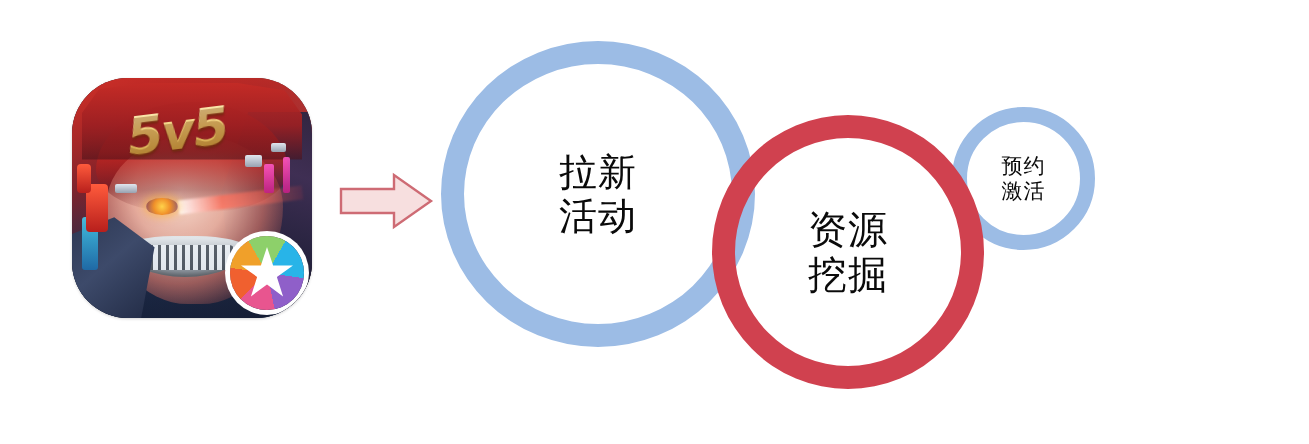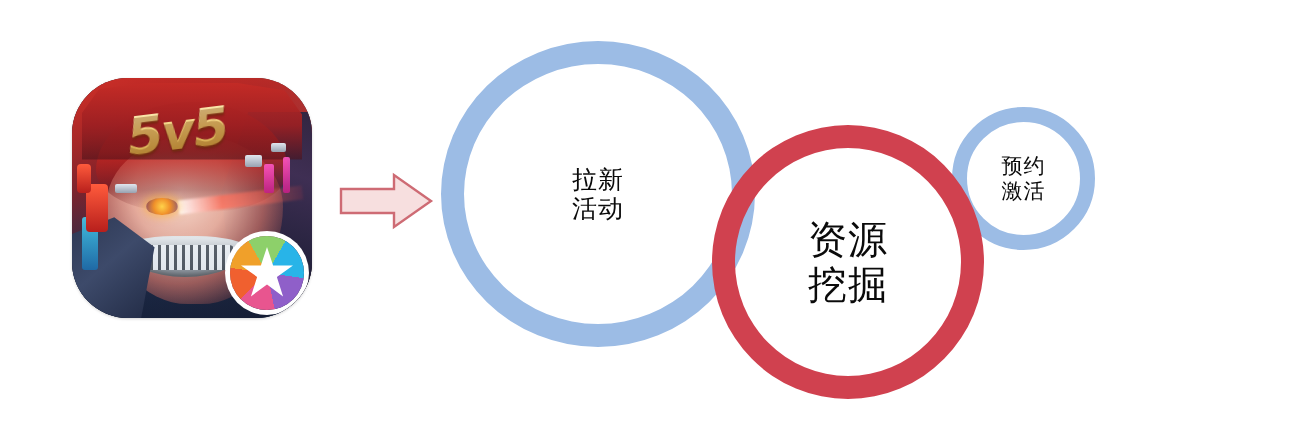--- a/index.html
+++ b/index.html
@@ -212,25 +212,25 @@
   }
   .ring .label {
     text-align: center;
     color: #0a0a0a;
     line-height: 1.16;
     white-space: pre-line;
     letter-spacing: 1px;
   }
 
   #ring-1 { left: 441px; top: 41px;  width: 314px; height: 306px; border: 23px solid var(--blue); z-index: 1; }
-  #ring-2 { left: 712px; top: 125px; width: 272px; height: 274px; border: 23px solid var(--red);  z-index: 2; }
+  #ring-2 { left: 712px; top: 115px; width: 272px; height: 274px; border: 23px solid var(--red);  z-index: 2; }
   #ring-3 { left: 952px; top: 107px; width: 143px; height: 143px; border: 15px solid var(--blue); z-index: 1; }
   #ring-4 { left: 1072px;top: 181px; width: 156px; height: 156px; border: 17px solid var(--red);  z-index: 3; }
 
-  #ring-1 .label { font-size: 25px; }
+  #ring-1 .label { font-size: 38px; }
   #ring-2 .label { font-size: 39px; }
   #ring-3 .label { font-size: 21px; }
   #ring-4 .label { font-size: 25px; letter-spacing: 0; }
 
   :root {
     --blue: #9CBCE5;
     --red:  #D0414F;
   }
 </style>
 </head>

